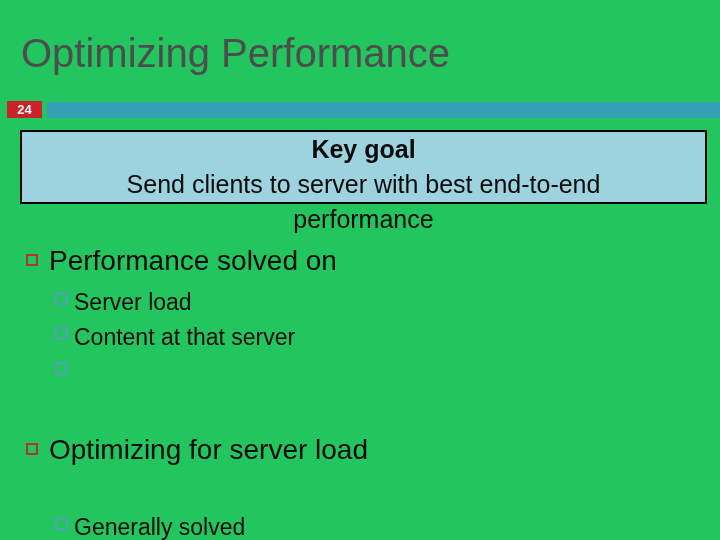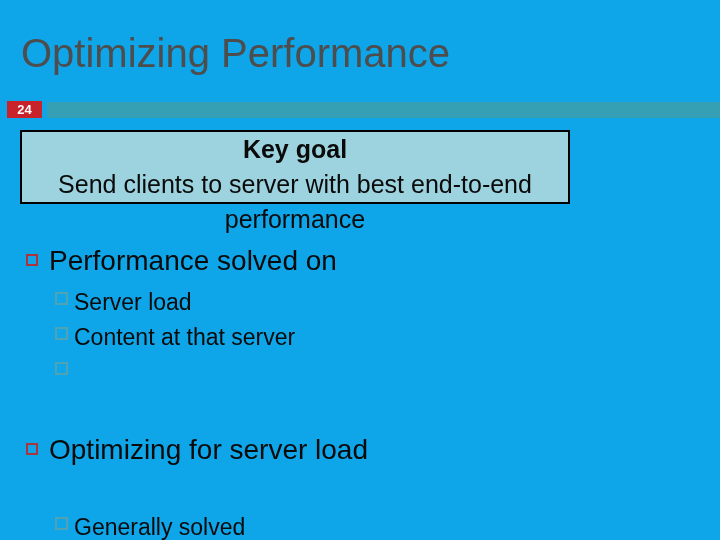--- a/index.html
+++ b/index.html
@@ -4,21 +4,21 @@
 <style>
   html, body {
     margin: 0;
     padding: 0;
     background: #ffffff;
   }
   .slide {
     position: relative;
     width: 720px;
     height: 540px;
-    background: #0ea5e9;
+    background: #22c55e;
     overflow: hidden;
     font-family: "Liberation Sans", "DejaVu Sans", sans-serif;
     color: #000000;
   }
   .title {
     position: absolute;
     left: 21px;
     top: 28px;
     margin: 0;
     font-size: 40px;
@@ -50,21 +50,21 @@
     left: 47px;
     top: 102px;
     width: 673px;
     height: 16px;
     background: var(--accent-teal, #35a0b4);
   }
   .goal-box {
     position: absolute;
     left: 20px;
     top: 130px;
-    width: 550px;
+    width: 687px;
     height: 74px;
     box-sizing: border-box;
     background: var(--goal-box-fill, #9cd3df);
     border: 2px solid var(--goal-box-border, #000000);
     text-align: center;
     
   }
   .goal-line {
     font-size: 25px;
     line-height: 35px;

